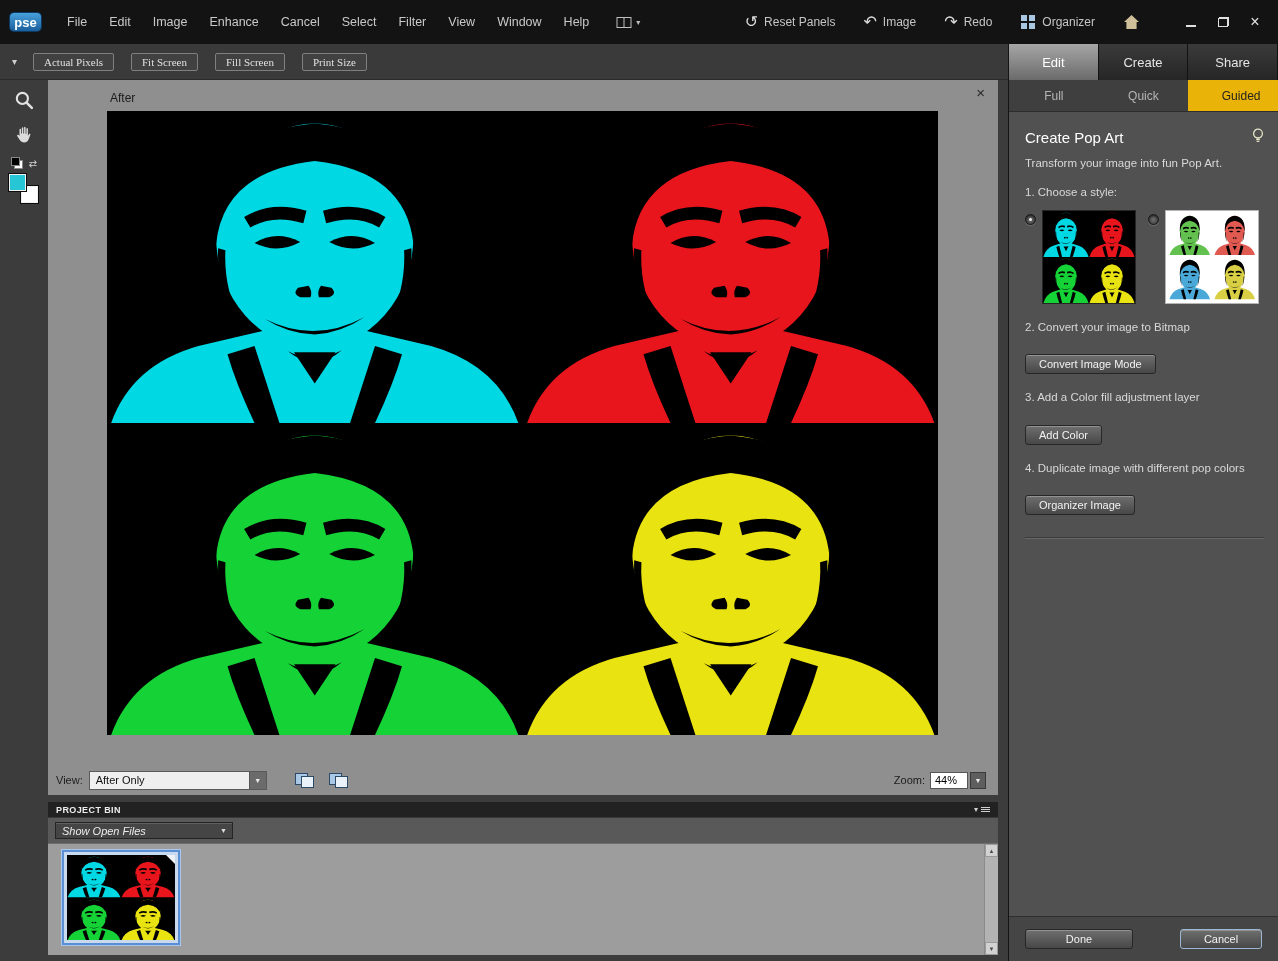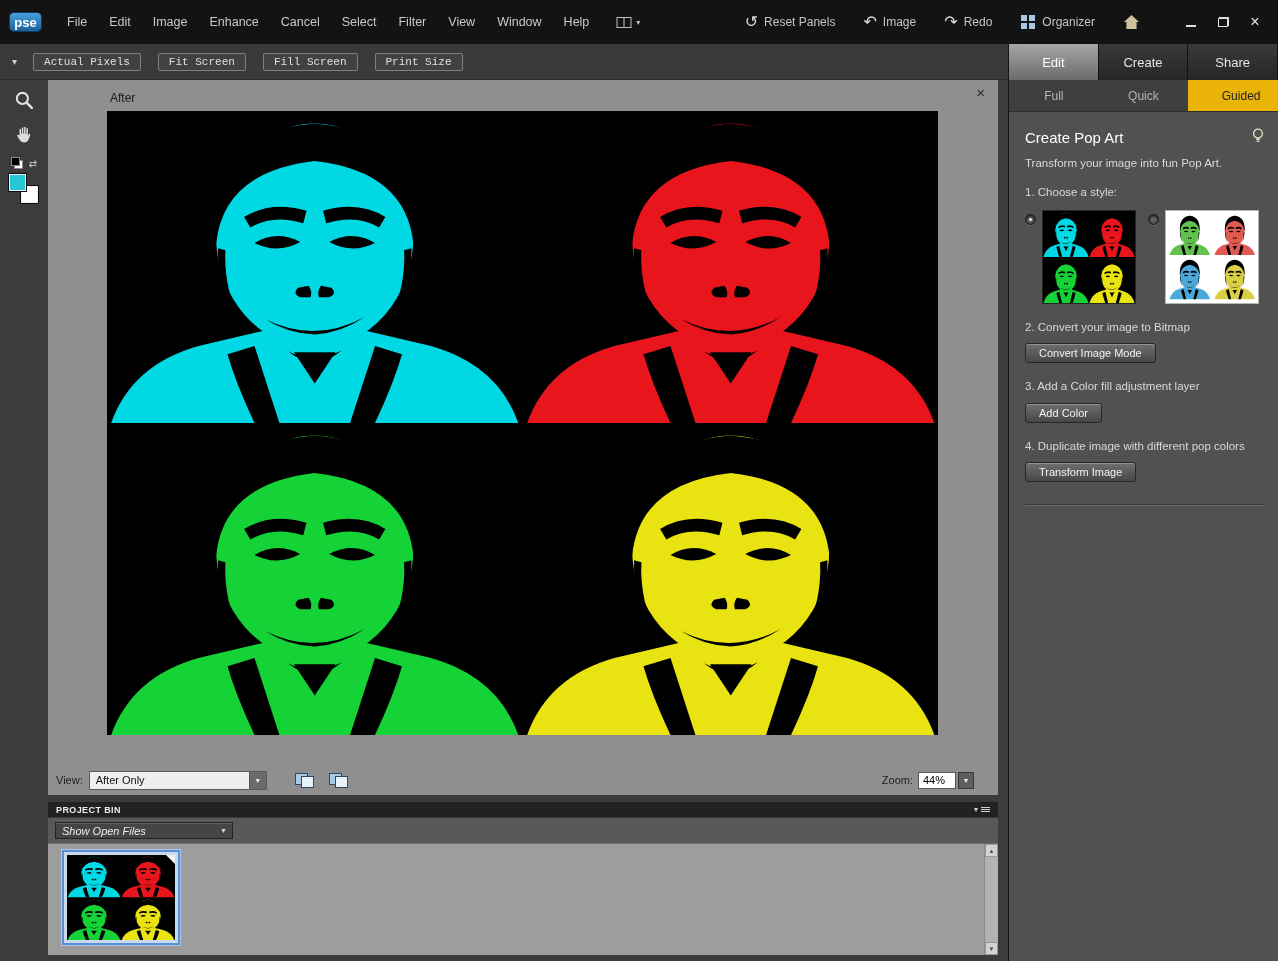--- a/index.html
+++ b/index.html
@@ -18,21 +18,21 @@
   .win-btn { width:26px; height:22px; display:flex; align-items:center; justify-content:center; cursor:pointer; color:#e4e4e4; }
   .ic-min { width:10px; height:2px; background:#e0e0e0; margin-top:7px; }
   .ic-restore { position:relative; width:11px; height:10px; }
   .ic-restore::before { content:''; position:absolute; right:0; top:0; width:8px; height:7px; border:1px solid #e0e0e0; }
   .ic-restore::after { content:''; position:absolute; left:0; bottom:0; width:8px; height:7px; border:1px solid #e0e0e0; background:#131313; }
 
   
   .left-main { position:absolute; top:44px; left:0; width:1008px; height:917px; background:#3c3c3c; }
   .view-toolbar { position:absolute; top:0; left:0; right:0; height:36px; background:#3a3a3a; border-bottom:1px solid #2b2b2b; display:flex; align-items:center; }
   .flyout { color:#cfcfcf; font-size:10px; margin:0 16px 0 12px; cursor:pointer; }
-  .tb-btn { background:#414141; border:1px solid #7f7f7f; border-radius:2px; color:#e0e0e0; font-size:11px; font-family:Liberation Mono, monospace; padding:2px 10px; margin-right:17px; cursor:pointer; }
+  .tb-btn { background:#414141; border:1px solid #7f7f7f; border-radius:2px; color:#e0e0e0; font-size:11px; font-family:Liberation Serif, serif; padding:2px 10px; margin-right:17px; cursor:pointer; }
 
   
   .tool-strip { position:absolute; top:36px; left:0; width:48px; bottom:0; background:#3c3c3c; display:flex; flex-direction:column; align-items:center; }
   .tool { margin-top:10px; cursor:pointer; }
   .mini-row { display:flex; align-items:center; gap:6px; margin-top:8px; }
   .mini-default { position:relative; width:12px; height:12px; cursor:pointer; }
   .mini-default::before { content:''; position:absolute; right:0; bottom:0; width:7px; height:7px; background:#fff; border:1px solid #888; }
   .mini-default::after { content:''; position:absolute; left:0; top:0; width:7px; height:7px; background:#000; border:1px solid #888; }
   .swap-ic { color:#d6d6d6; font-size:10px; cursor:pointer; }
   .swatch-stack { position:relative; width:32px; height:32px; margin-top:4px; }
@@ -40,21 +40,21 @@
   .bg-swatch { position:absolute; right:1px; bottom:1px; width:19px; height:19px; background:#fff; border:1px solid #0d0d0d; box-shadow:inset 0 0 0 1px #f0f0f0; cursor:pointer; }
 
   
   .canvas-area { position:absolute; top:36px; left:48px; width:950px; height:715px; background:#8f8f8f; }
   .after-label { position:absolute; left:62px; top:11px; font-size:12px; color:#1c1c1c; }
   .canvas-close { position:absolute; right:13px; top:5px; font-size:15px; color:#2a2a2a; cursor:pointer; line-height:1; }
   .pop-image { position:absolute; left:59px; top:31px; width:831px; height:624px; display:grid; grid-template-rows:1fr 1fr; grid-template-columns:1fr 1fr; background:#000; }
   .quad { position:relative; overflow:hidden; background:#000; }
   .face-svg { width:100%; height:100%; display:block; }
 
-  .canvas-controls { position:absolute; left:0; right:12px; bottom:0; height:30px; display:flex; align-items:center; font-size:11px; color:#1d1d1d; }
+  .canvas-controls { position:absolute; left:0; right:0; bottom:0; height:30px; display:flex; align-items:center; font-size:11px; color:#1d1d1d; }
   .ctl-label { margin:0 6px 0 8px; }
   .dd { height:19px; width:178px; background:#efefef; border:1px solid #5a5a5a; display:flex; align-items:stretch; cursor:pointer; }
   .dd-text { flex:1; display:flex; align-items:center; padding-left:6px; font-size:11px; color:#111; }
   .dd-btn { width:17px; background:#6b6b6b; color:#ececec; font-size:7px; display:flex; align-items:center; justify-content:center; border-left:1px solid #555; }
   .vicons { display:flex; gap:10px; margin-left:26px; }
   .vicon { position:relative; width:24px; height:19px; cursor:pointer; }
   .vicon .vr1 { position:absolute; left:2px; top:2px; width:13px; height:12px; background:#a9c8e6; border:1px solid #2c4a68; }
   .vicon .vr2 { position:absolute; left:8px; top:5px; width:13px; height:12px; background:#e9f1f9; border:1px solid #2c4a68; }
   .zoom-cluster { margin-left:auto; margin-right:12px; display:flex; align-items:center; }
   .zoom-box { width:38px; height:17px; background:#fff; border:1px solid #565656; font-size:11px; color:#000; display:flex; align-items:center; padding-left:4px; margin-left:5px; }
@@ -94,21 +94,21 @@
   .bulb { margin-left:auto; cursor:pointer; }
   .panel-sub { margin-top:10px; font-size:11.5px; color:#d8d8d8; }
   .step-label { margin-top:16px; font-size:11.5px; color:#d8d8d8; line-height:1.35; }
   .styles-row { margin-top:9px; display:flex; align-items:flex-start; }
   .radio { width:11px; height:11px; border-radius:50%; background:radial-gradient(#6e6e6e,#3a3a3a); border:1px solid #191919; box-shadow:inset 0 1px 2px rgba(0,0,0,0.6), 0 1px 0 rgba(255,255,255,0.15); margin:4px 6px 0 0; position:relative; cursor:pointer; flex:none; }
   .radio.selected::after { content:''; position:absolute; left:3px; top:3px; right:3px; bottom:3px; border-radius:50%; background:#ededed; }
   .style-thumb { width:94px; height:94px; display:grid; grid-template-rows:1fr 1fr; grid-template-columns:1fr 1fr; background:#000; border:1px solid #262626; cursor:pointer; flex:none; }
   .style-thumb .quad { background:transparent; }
   .style-thumb.light { background:#fff; gap:3px; padding:3px; border:1px solid #b5b5b5; }
   .gap2 { margin-left:12px; }
-  .panel-btn { display:inline-block; background:linear-gradient(#6f6f6f,#474747); border:1px solid #272727; box-shadow:inset 0 1px 0 rgba(255,255,255,0.25); border-radius:3px; color:#f2f2f2; font-size:11px; font-family:inherit; padding:3px 13px; margin-top:8px; cursor:pointer; }
+  .panel-btn { display:inline-block; background:linear-gradient(#6f6f6f,#474747); border:1px solid #272727; box-shadow:inset 0 1px 0 rgba(255,255,255,0.25); border-radius:3px; color:#f2f2f2; font-size:11px; font-family:inherit; padding:3px 13px; margin-top:19px; cursor:pointer; }
   .divider { margin-top:22px; height:2px; border-top:1px solid #3b3b3b; border-bottom:1px solid #676767; }
   .reset-row { text-align:right; margin-top:11px; }
   .panel-footer { position:absolute; left:0; right:0; bottom:0; height:45px; background:#454545; border-top:1px solid #2f2f2f; display:flex; align-items:center; padding:0 16px; }
   .done-btn { width:108px; text-align:center; margin-top:0; }
   .cancel-btn { width:82px; text-align:center; margin-top:0; margin-left:auto; border-color:#9db6d2; }
 </style>
 </head>
 <body>
 
 <svg width="0" height="0" style="position:absolute" aria-hidden="true">
@@ -415,19 +415,23 @@
         </div>
       </div>
 
       <div class="step-label">2. Convert your image to Bitmap</div>
       <button class="panel-btn">Convert Image Mode</button>
 
       <div class="step-label">3. Add a Color fill adjustment layer</div>
       <button class="panel-btn">Add Color</button>
 
       <div class="step-label">4. Duplicate image with different pop colors</div>
-      <button class="panel-btn">Transform Image</button>
+      <button class="panel-btn">Organizer Image</button>
 
       <div class="divider"></div>
     </div>
 
+    <div class="panel-footer">
+      <button class="panel-btn done-btn">Done</button>
+      <button class="panel-btn cancel-btn">Cancel</button>
+    </div>
   </div>
 </div>
 
 </body></html>

